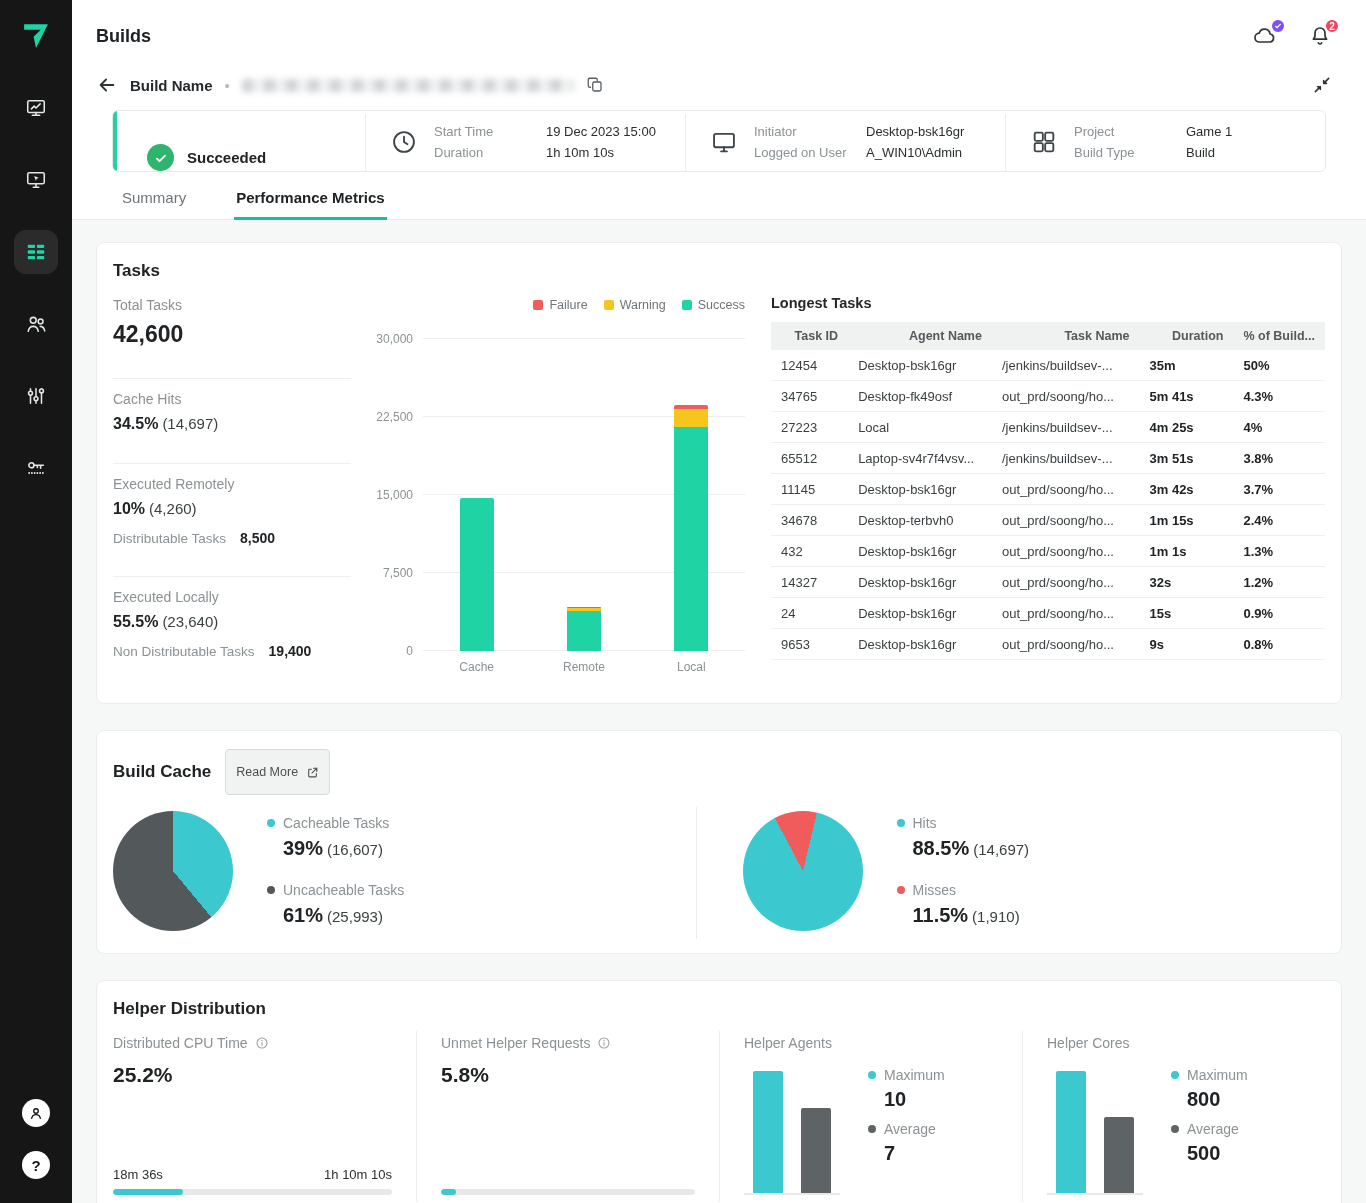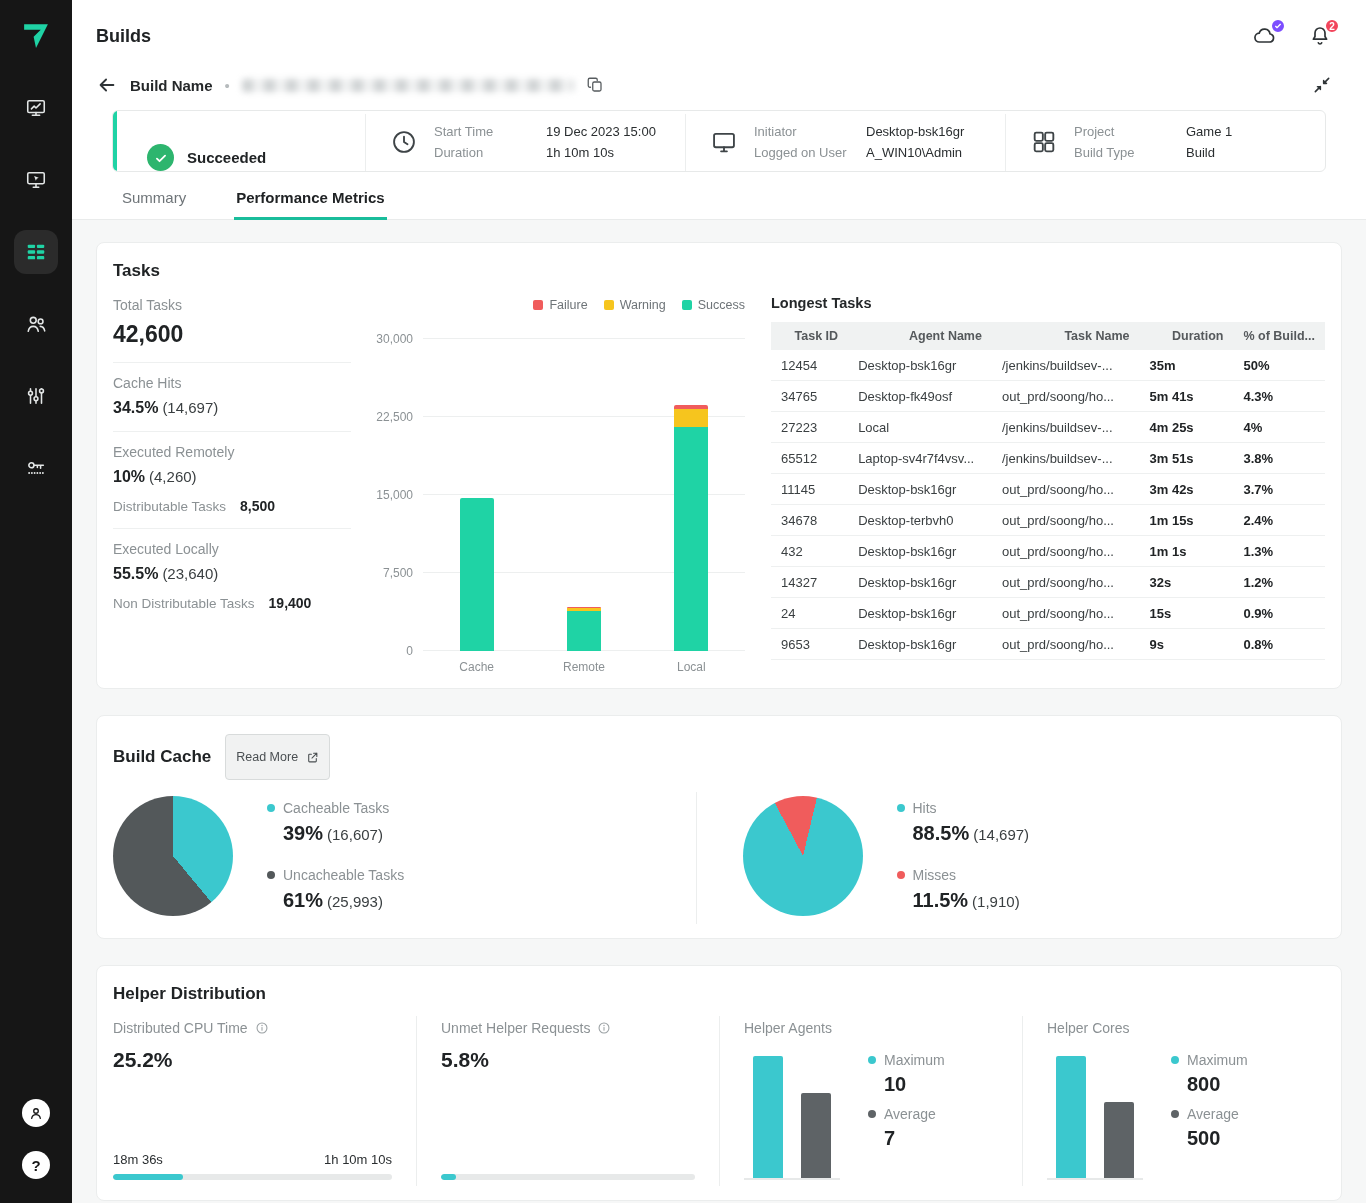--- a/index.html
+++ b/index.html
@@ -53,21 +53,21 @@
   .tab{font-size:15px;color:#6E7478;padding:9px 2px 11px;cursor:pointer;border-bottom:3px solid transparent;margin-bottom:-1px}
   .tab.active{color:#202325;font-weight:700;border-bottom-color:#19BD9B}
 
   
   .content{flex:1;background:#F6F7F7;padding:22px 24px;display:flex;flex-direction:column;gap:26px;overflow:hidden}
   .card{background:#fff;border:1px solid #EBEDED;border-radius:8px;padding:18px 16px 14px}
   .card h2{font-size:17px;font-weight:700;color:#202325}
 
   
   .tasks-grid{display:grid;grid-template-columns:238px 368px 1fr;gap:26px;margin-top:12px}
-  .stat-group{padding:12px 0 14px;border-bottom:1px solid #EEF0F0}
+  .stat-group{padding:12px 0 30px;border-bottom:1px solid #EEF0F0}
   .stat-group:first-child{padding-top:4px}
   .stat-group:last-child{border-bottom:none}
   .stat-label{font-size:14px;color:#8B9194;margin-bottom:8px}
   .stat-value{font-size:16px;font-weight:700;color:#202325}
   .stat-value .paren{font-weight:400;font-size:15px;color:#3A3F41;margin-left:4px}
   .stat-group.total .stat-value{font-size:23px}
   .stat-sub{display:flex;gap:14px;margin-top:12px;align-items:baseline;font-size:13.5px}
   .stat-sub .sub-label{color:#8B9194}
   .stat-sub .sub-value{color:#202325;font-weight:700;font-size:14px}
 

